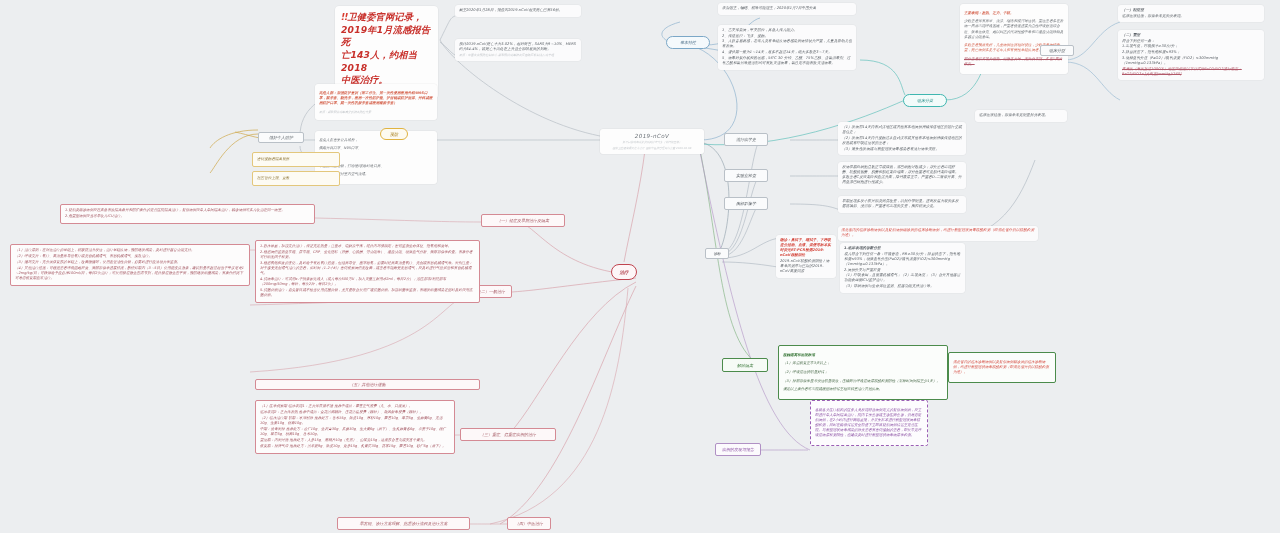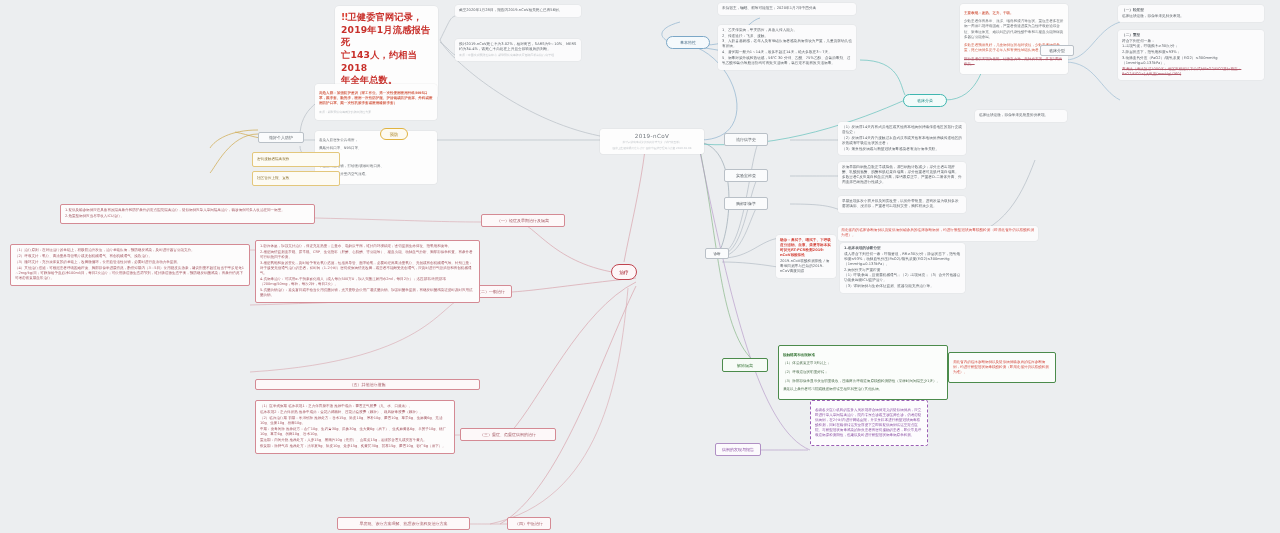--- a/index.html
+++ b/index.html
@@ -3,21 +3,21 @@
 <meta charset="utf-8">
 <title>2019-nCoV Mind Map</title>
 <style>
   html,body{margin:0;padding:0;}
   body{
     width:1280px;height:533px;
     background:#eceef0;
     font-family:"DejaVu Sans","Liberation Sans",sans-serif;
     overflow:hidden;position:relative;
   }
-  #canvas{position:absolute;left:0;top:0;width:1280px;height:451px;}
+  #canvas{position:absolute;left:0;top:0;width:1280px;height:451px;font-style:italic;}
   svg#wires{position:absolute;left:0;top:0;width:1280px;height:533px;pointer-events:none;}
   .node{position:absolute;box-sizing:border-box;}
 
   
   .card{
     background:#fbfbfc;border-radius:3px;
     padding:3px 4px;
     font-size:3.6px;line-height:1.42;
     color:#5a6066;
     letter-spacing:.05px;
@@ -174,21 +174,21 @@
     <div class="t">2019-nCoV</div>
     <div class="s">新型冠状病毒感染的肺炎诊疗方案（试行第五版）</div>
     <div class="s">国家卫生健康委员会办公厅 国家中医药管理局办公室 2020.02.08</div>
   </div>
 
   <div class="node headline" style="left:335px;top:6px;width:103px;">
     <div class="big">
       <span class="bang">!!</span><span>卫健委官网记录，</span><br>
       <span>2019年1月流感报告死</span><br>
       <span>亡143人，约相当2018</span><br>
-      <span>年全年总数。</span>
+      <span>中医治疗。</span>
     </div>
     <div class="src">来源：中国卫生健康委员会《2019年1月全国法定传染病疫情概况》</div>
   </div>
 
   <div class="node card" style="left:455px;top:5px;width:126px;">
     <p>截至2020年1月28日，报告因2019-nCoV相关死亡已有56例。</p>
   </div>
   <div class="node card" style="left:455px;top:39px;width:126px;">
     <p>预计2019-nCoV死亡率为3.02%，相对而言，SARS为9～10%、MERS约为34.4%，该死亡率尚处在上升且会影响最后的判断。</p>
     <p class="tiny">来源：中国疾病预防控制中心 新型冠状病毒肺炎应急响应机制流行病学组</p>

